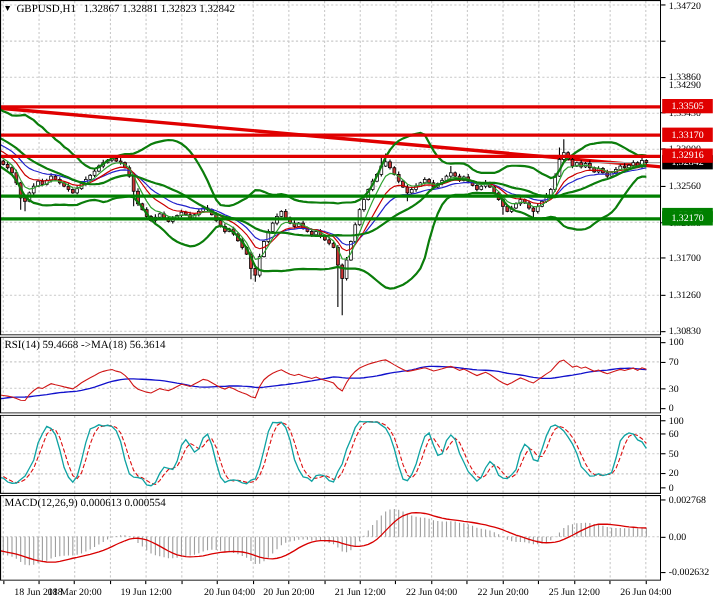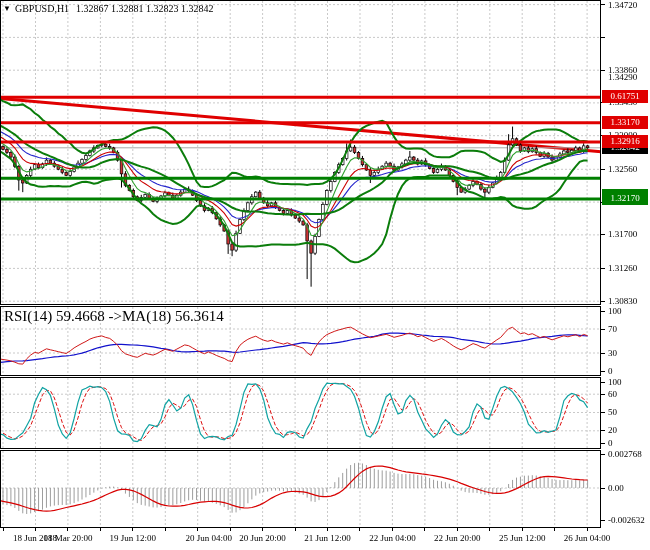--- a/index.html
+++ b/index.html
@@ -6,21 +6,21 @@
   #app{position:relative;width:650px;height:550px;background:#fff;overflow:hidden;
        font-family:Liberation Serif, serif;-webkit-font-smoothing:none;}
   #titlebar{position:absolute;left:3px;top:3px;font-size:10px;color:#000;z-index:5;white-space:nowrap;}
   #titlebar .tri{display:inline-block;font-size:8px;margin-right:4px;vertical-align:1px;}
   #titlebar .sym{margin-right:7px;}
   svg.panel{position:absolute;left:0;background:transparent;}
   #main-svg{top:0;}
   #rsi-svg{top:306px;}
   #stoch-svg{top:377px;}
   #macd-svg{top:450px;}
-  .ind-label{position:absolute;left:4px;font-size:15px;color:#000;z-index:5;white-space:nowrap;}
+  .ind-label{position:absolute;left:4px;font-size:10px;color:#000;z-index:5;white-space:nowrap;}
   #rsi-label{top:308px;}
   #stoch-label{top:379px;}
   #macd-label{top:452px;}
   #right-axis{position:absolute;left:601px;top:0;width:49px;height:528px;z-index:4;}
   .tickmark{position:absolute;left:0;width:4px;height:1px;background:#000;}
   .ticklabel{position:absolute;left:7px;font-size:9px;color:#000;line-height:10px;z-index:1;white-space:nowrap;}
   .badge{position:absolute;left:1px;width:46px;height:13px;line-height:13px;font-size:9px;
          color:#fff;text-align:center;white-space:nowrap;}
   .badge.red{background:#e00000;z-index:3;}
   .badge.green{background:#008000;z-index:3;}
@@ -431,20 +431,21 @@
       <path d="M522.2 1.0L522.2 71.0" fill="none" stroke="#c9c9c9" stroke-width="1" stroke-dasharray="2,2"></path>
       <path d="M554.7 1.0L554.7 71.0" fill="none" stroke="#c9c9c9" stroke-width="1" stroke-dasharray="2,2"></path>
       <path d="M587.1 1.0L587.1 71.0" fill="none" stroke="#c9c9c9" stroke-width="1" stroke-dasharray="2,2"></path>
       <path d="M1.0 17.2L600.0 17.2" fill="none" stroke="#c9c9c9" stroke-width="1" stroke-dasharray="2,2"></path>
       <path d="M1.0 35.5L600.0 35.5" fill="none" stroke="#c9c9c9" stroke-width="1" stroke-dasharray="2,2"></path>
       <path d="M1.0 53.8L600.0 53.8" fill="none" stroke="#c9c9c9" stroke-width="1" stroke-dasharray="2,2"></path>
       <path d="M-76.0 54.7L-72.0 55.1L-68.1 53.6L-64.2 52.7L-60.2 50.2L-56.3 51.5L-52.3 51.5L-48.4 54.5L-44.4 53.9L-40.5 55.4L-36.5 53.9L-32.6 55.3L-28.6 54.0L-24.7 55.3L-20.7 53.8L-16.8 55.3L-12.8 54.2L-8.9 55.6L-4.9 54.5L-1.0 55.9L3.0 56.1L7.0 58.6L10.9 60.4L14.9 61.9L18.8 61.1L22.8 58.9L26.7 54.5L30.7 48.6L34.6 38.6L38.6 28.1L42.5 17.9L46.5 13.5L50.4 13.8L54.4 21.0L58.3 32.8L62.3 45.7L66.2 55.4L70.2 58.0L74.1 52.9L78.0 40.9L82.0 26.6L86.0 16.6L89.9 11.2L93.9 10.3L97.8 9.7L101.8 10.2L105.7 11.6L109.7 16.6L113.6 26.8L117.6 39.9L121.5 50.6L125.5 55.9L129.4 57.4L133.3 59.8L137.3 62.3L141.3 63.4L145.2 59.9L149.2 54.3L153.1 49.9L157.1 48.7L161.0 46.9L165.0 40.0L168.9 30.9L172.8 26.1L176.8 28.2L180.8 31.0L184.7 28.7L188.7 23.3L192.6 22.1L196.6 29.7L200.5 42.7L204.5 54.1L208.4 59.4L212.4 60.2L216.3 59.7L220.3 60.4L224.2 61.5L228.2 61.4L232.1 60.3L236.1 55.1L240.0 45.9L244.0 31.5L247.9 18.0L251.9 9.8L255.8 7.1L259.8 8.7L263.7 13.9L267.7 25.2L271.6 37.9L275.6 49.1L279.5 54.6L283.4 58.1L287.4 57.7L291.4 56.8L295.3 55.2L299.3 56.8L303.2 58.9L307.2 57.6L311.1 52.5L315.1 42.6L319.0 32.8L322.9 21.8L326.9 13.4L330.9 8.1L334.8 6.3L338.8 6.5L342.7 6.6L346.7 7.6L350.6 9.5L354.6 13.8L358.5 21.0L362.4 32.3L366.4 45.4L370.4 55.0L374.3 57.7L378.3 53.1L382.2 43.6L386.2 31.9L390.1 22.5L394.1 21.4L398.0 27.1L402.0 33.3L405.9 31.9L409.9 25.8L413.8 21.4L417.8 25.4L421.7 33.7L425.7 43.5L429.6 50.4L433.6 56.0L437.5 57.8L441.5 55.2L445.4 49.2L449.4 45.7L453.3 48.0L457.3 53.0L461.2 57.0L465.2 56.8L469.1 54.1L473.1 46.4L477.0 37.2L481.0 30.7L484.9 32.7L488.9 37.8L492.8 38.0L496.8 30.8L500.7 20.3L504.7 13.1L508.6 10.6L512.5 11.9L516.5 15.6L520.5 20.7L524.4 27.5L528.4 36.4L532.3 44.6L536.3 51.4L540.2 54.2L544.1 55.0L548.1 54.9L552.1 54.4L556.0 54.1L560.0 48.8L563.9 38.6L567.9 27.3L571.8 19.7L575.8 17.7L579.7 19.0L583.6 21.8L587.6 26.1" fill="none" stroke="#dd1111" stroke-width="1" stroke-dasharray="4,2"></path>
       <path d="M-76.0 54.7L-72.0 55.4L-68.1 50.8L-64.2 51.8L-60.2 48.1L-56.3 54.5L-52.3 51.9L-48.4 57.0L-44.4 52.7L-40.5 56.4L-36.5 52.6L-32.6 57.0L-28.6 52.3L-24.7 56.5L-20.7 52.6L-16.8 56.9L-12.8 52.9L-8.9 57.0L-4.9 53.6L-1.0 57.0L3.0 57.6L7.0 61.2L10.9 62.3L14.9 62.1L18.8 58.9L22.8 55.8L26.7 48.7L30.7 41.2L34.6 25.8L38.6 17.3L42.5 10.6L46.5 12.6L50.4 18.3L54.4 32.1L58.3 48.1L62.3 56.9L66.2 61.3L70.2 55.9L74.1 41.5L78.0 25.4L82.0 13.0L86.0 11.3L89.9 9.2L93.9 10.3L97.8 9.6L101.8 10.7L105.7 14.6L109.7 24.6L113.6 41.2L117.6 53.8L121.5 56.8L125.5 57.1L129.4 58.4L133.3 63.9L137.3 64.6L141.3 61.7L145.2 53.4L149.2 47.7L153.1 48.7L157.1 49.8L161.0 42.4L165.0 27.8L168.9 22.6L172.8 28.0L176.8 34.0L180.8 31.1L184.7 21.1L188.7 17.7L192.6 27.6L196.6 43.7L200.5 56.9L204.5 61.6L208.4 59.8L212.4 59.3L216.3 59.9L220.3 62.0L224.2 62.8L228.2 59.5L232.1 58.4L236.1 47.4L240.0 31.9L244.0 15.2L247.9 7.0L251.9 7.3L255.8 6.9L259.8 11.8L263.7 23.1L267.7 40.7L271.6 50.0L275.6 56.5L279.5 57.4L283.4 60.5L287.4 55.3L291.4 54.7L295.3 55.7L299.3 60.0L303.2 61.1L307.2 51.6L311.1 44.8L315.1 31.3L319.0 22.3L322.9 11.8L326.9 6.1L330.9 6.5L334.8 6.3L338.8 6.8L342.7 6.6L346.7 9.5L350.6 12.3L354.6 19.5L358.5 31.2L362.4 46.4L366.4 58.6L370.4 60.0L374.3 54.6L378.3 44.8L382.2 31.3L386.2 19.7L390.1 16.6L394.1 27.7L398.0 36.9L402.0 35.4L405.9 23.6L409.9 18.4L413.8 22.4L417.8 35.3L421.7 43.3L425.7 51.8L429.6 55.9L433.6 60.4L437.5 56.9L441.5 48.2L445.4 42.6L449.4 46.2L453.3 55.1L457.3 57.7L461.2 58.0L465.2 54.5L469.1 49.9L473.1 34.9L477.0 26.9L481.0 30.2L484.9 40.9L488.9 42.2L492.8 31.1L496.8 19.0L500.7 10.9L504.7 9.4L508.6 11.5L512.5 14.8L516.5 20.4L520.5 26.8L524.4 35.2L528.4 47.2L532.3 51.3L536.3 55.8L540.2 55.6L544.1 53.7L548.1 55.3L552.1 54.2L556.0 52.7L560.0 39.4L563.9 23.7L567.9 18.8L571.8 16.5L575.8 17.7L579.7 22.9L583.6 24.7L587.6 30.6" fill="none" stroke="#11a3a3" stroke-width="1.2"></path>
       <rect x="0.5" y="0.5" width="600" height="71" fill="none" stroke="#000000" stroke-width="1"></rect>
     </svg>
+  <div class="ind-label" id="macd-label">MACD(12,26,9) 0.000613 0.000554</div>
   <svg id="macd-svg" class="panel" width="601" height="78">
       <path d="M3.0 1.0L3.0 77.0" fill="none" stroke="#c9c9c9" stroke-width="1" stroke-dasharray="2,2"></path>
       <path d="M35.5 1.0L35.5 77.0" fill="none" stroke="#c9c9c9" stroke-width="1" stroke-dasharray="2,2"></path>
       <path d="M67.9 1.0L67.9 77.0" fill="none" stroke="#c9c9c9" stroke-width="1" stroke-dasharray="2,2"></path>
       <path d="M100.4 1.0L100.4 77.0" fill="none" stroke="#c9c9c9" stroke-width="1" stroke-dasharray="2,2"></path>
       <path d="M132.8 1.0L132.8 77.0" fill="none" stroke="#c9c9c9" stroke-width="1" stroke-dasharray="2,2"></path>
       <path d="M165.3 1.0L165.3 77.0" fill="none" stroke="#c9c9c9" stroke-width="1" stroke-dasharray="2,2"></path>
       <path d="M197.7 1.0L197.7 77.0" fill="none" stroke="#c9c9c9" stroke-width="1" stroke-dasharray="2,2"></path>
       <path d="M230.2 1.0L230.2 77.0" fill="none" stroke="#c9c9c9" stroke-width="1" stroke-dasharray="2,2"></path>
       <path d="M262.6 1.0L262.6 77.0" fill="none" stroke="#c9c9c9" stroke-width="1" stroke-dasharray="2,2"></path>
@@ -653,21 +654,21 @@
       <div class="ticklabel" style="top: 425px;">20</div>
       <div class="tickmark" style="top: 443px;"></div>
       <div class="ticklabel" style="top: 438px;">0</div>
       <div class="tickmark" style="top: 454px;"></div>
       <div class="ticklabel" style="top: 449px;">0.002768</div>
       <div class="tickmark" style="top: 488px;"></div>
       <div class="ticklabel" style="top: 483px;">0.00</div>
       <div class="tickmark" style="top: 520px;"></div>
       <div class="ticklabel" style="top: 515px;">-0.002632</div>
       <div class="badge black" style="top: 141px;">1.32842</div>
-      <div class="badge red" style="top: 90px;">0.61751</div>
+      <div class="badge red" style="top: 90px;">1.33505</div>
       <div class="badge red" style="top: 116px;">1.33170</div>
       <div class="badge red" style="top: 135px;">1.32916</div>
       <div class="badge green" style="top: 189px;">1.32442</div>
       <div class="badge green" style="top: 192px;">1.32170</div>
     </div>
   <div id="time-axis">
       <div class="ttick" style="left: 3px;"></div>
       <div class="ttick" style="left: 35px;"></div>
       <div class="ttick" style="left: 67px;"></div>
       <div class="ttick" style="left: 100px;"></div>

